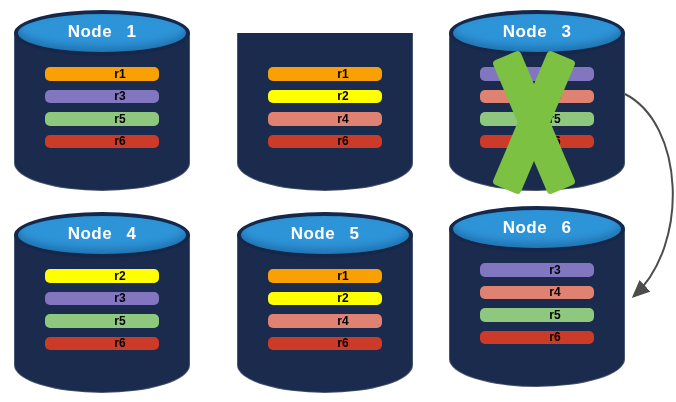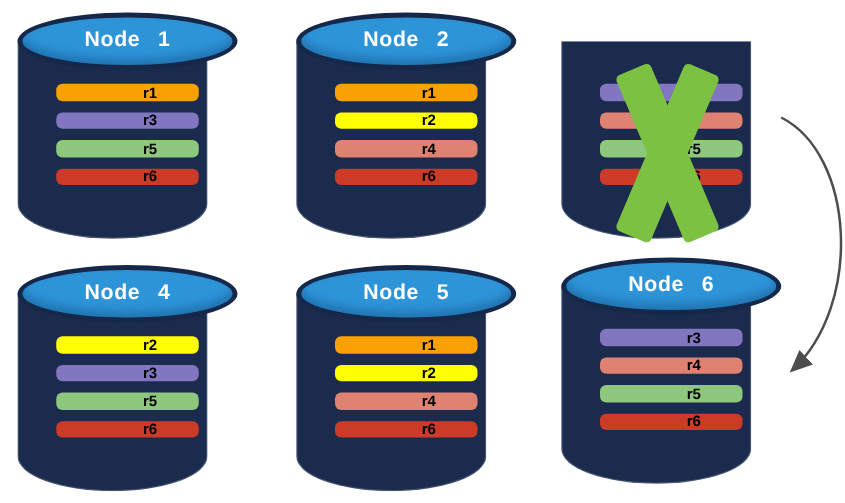--- a/index.html
+++ b/index.html
@@ -10,21 +10,21 @@
   }
   .canvas {
     position: relative;
     width: 676px;
     height: 402px;
     background: #ffffff;
     overflow: hidden;
   }
   .node {
     position: absolute;
-    width: 152px;
+    width: 176px;
     height: 181px;
   }
   .n1 { left: 14px;  top: 10px; }
   .n2 { left: 237px; top: 10px; }
   .n3 { left: 449px; top: 10px; }
   .n4 { left: 14px;  top: 212px; }
   .n5 { left: 237px; top: 212px; text-align: center; }
   .n6 { left: 449px; top: 206px; }
 
   .cyl-body {
@@ -124,33 +124,33 @@
     <div class="bars">
       <div class="bar" style="background: rgb(249, 161, 4);">r1</div>
       <div class="bar" style="background: rgb(130, 118, 193);">r3</div>
       <div class="bar" style="background: rgb(141, 200, 126);">r5</div>
       <div class="bar" style="background: rgb(204, 58, 40);">r6</div>
     </div>
   </div>
 
   <div class="node n2">
     <div class="cyl-body"></div>
-    <div class="cyl-top">
-      <span class="node-label">Node 2</span>
-    </div>
     <div class="bars">
       <div class="bar" style="background: rgb(249, 161, 4);">r1</div>
       <div class="bar" style="background: rgb(255, 255, 0);">r2</div>
       <div class="bar" style="background: rgb(223, 130, 113);">r4</div>
       <div class="bar" style="background: rgb(204, 58, 40);">r6</div>
     </div>
   </div>
 
   <div class="node n3">
     <div class="cyl-body"></div>
+    <div class="cyl-top">
+      <span class="node-label">Node 3</span>
+    </div>
     <div class="bars">
       <div class="bar" style="background: rgb(130, 118, 193);">r3</div>
       <div class="bar" style="background: rgb(223, 130, 113);">r4</div>
       <div class="bar" style="background: rgb(141, 200, 126);">r5</div>
       <div class="bar" style="background: rgb(204, 58, 40);">r6</div>
     </div>
     <div class="x-mark">
       <div class="x-arm arm-a"></div>
       <div class="x-arm arm-b"></div>
     </div>

